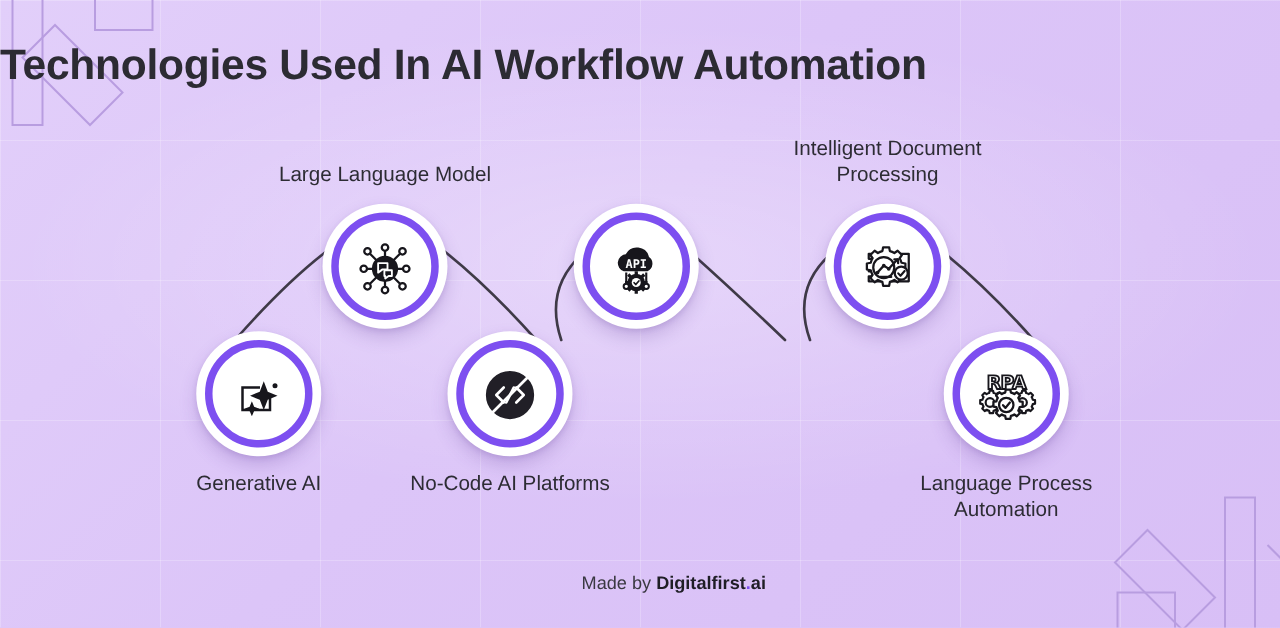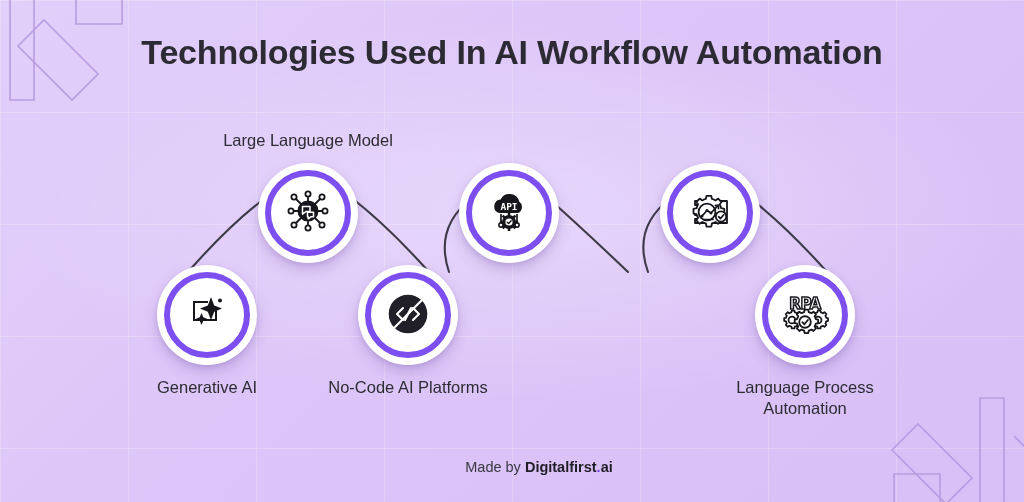--- a/index.html
+++ b/index.html
@@ -32,21 +32,20 @@
     pointer-events:none;
   }
   .corner-deco { position:absolute; pointer-events:none; }
   .corner-tl { left:-28px; top:-22px; }
   .corner-br { right:-20px; bottom:-18px; }
 
   
   .title {
     position:absolute;
     top:33px; left:0; width:100%;
-    text-align:center;
     font-size:34px;
     font-weight:bold;
     color:#2c2b33;
     letter-spacing:-0.2px;
     white-space:nowrap;
   }
 
   
   .connectors { position:absolute; left:0; top:0; }
 
@@ -63,21 +62,21 @@
   .ring {
     position:absolute;
     left:7px; top:7px;
     width:86px; height:86px;
     border-radius:50%;
     border:6px solid #7d4ff0;
   }
   .icon-wrap {
     position:relative;
     width:52px; height:52px;
-    display:flex; align-items:flex-start; justify-content:center;
+    display:flex; align-items:flex-end; justify-content:center;
     z-index:2;
   }
   .icon-wrap svg { display:block; }
 
   .label {
     position:absolute;
     width:200px;
     left:-50px;
     text-align:center;
     font-size:16.5px;
@@ -252,20 +251,21 @@
               <circle cx="26" cy="26" r="1.5"></circle>
           </g>
           <path d="M19 32.5 h9" stroke="#17161c" stroke-width="1.7" stroke-linecap="round"></path>
           <g transform="translate(36,29.5)">
             <circle cx="0" cy="0" r="5.2" fill="#ffffff" stroke="#17161c" stroke-width="1.8"></circle>
             <path d="M-2.4 0.2 l1.8 1.9 l3.3 -3.8" fill="none" stroke="#17161c" stroke-width="1.7" stroke-linecap="round" stroke-linejoin="round"></path>
           </g>
         </svg>
       </div>
     </div>
+    <div class="label above">Intelligent Document Processing</div>
   </div>
 
   <div class="node" style="left:755px; top:265px;">
     <div class="circle">
       <div class="ring"></div>
       <div class="icon-wrap">
         <svg width="50" height="50" viewBox="0 0 50 50">
           <text x="25" y="20" text-anchor="middle" font-family="'DejaVu Sans', sans-serif" font-size="15" font-weight="bold" fill="none" stroke="#17161c" stroke-width="1.5" letter-spacing="-0.5">RPA</text>
 
           <g transform="translate(12,31) scale(0.58)">

